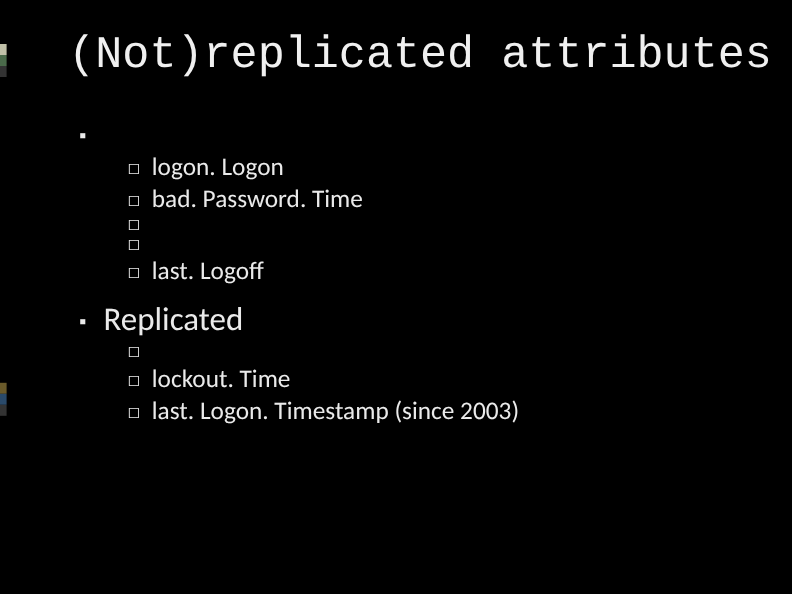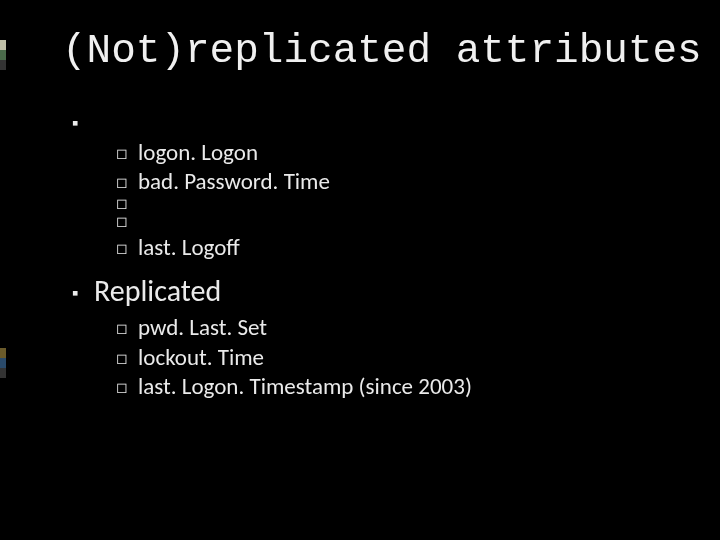--- a/index.html
+++ b/index.html
@@ -101,21 +101,20 @@
         </div>
     </div>
 
     <div class="lvl1">
       <span class="bullet">▪</span>
       <span>Replicated</span>
     </div>
     <div class="lvl2-group">
       <div class="lvl2">
           <span class="bullet">◻</span>
-          <span>pwd. Last. Set</span>
         </div>
       <div class="lvl2">
           <span class="bullet">◻</span>
           <span>lockout. Time</span>
         </div>
       <div class="lvl2">
           <span class="bullet">◻</span>
           <span>last. Logon. Timestamp (since 2003)</span>
         </div>
     </div>

